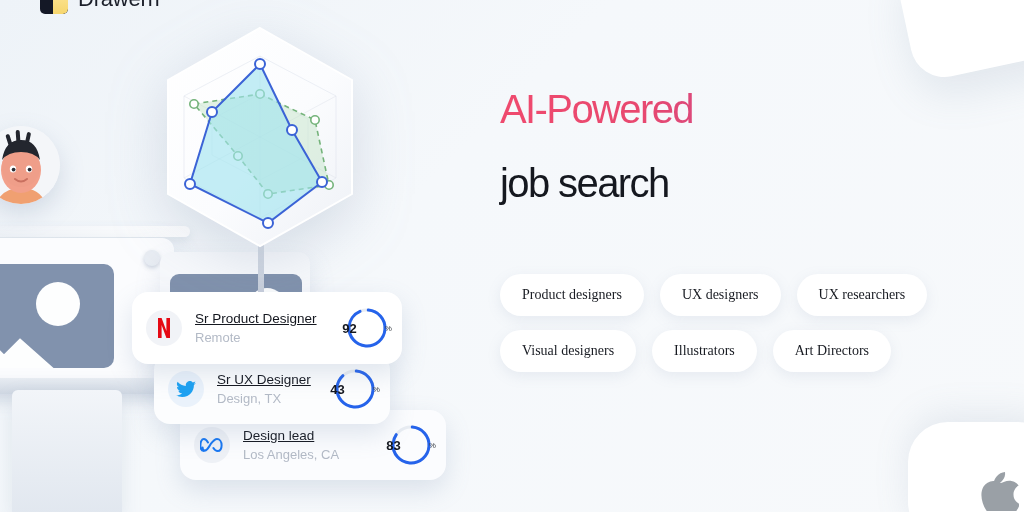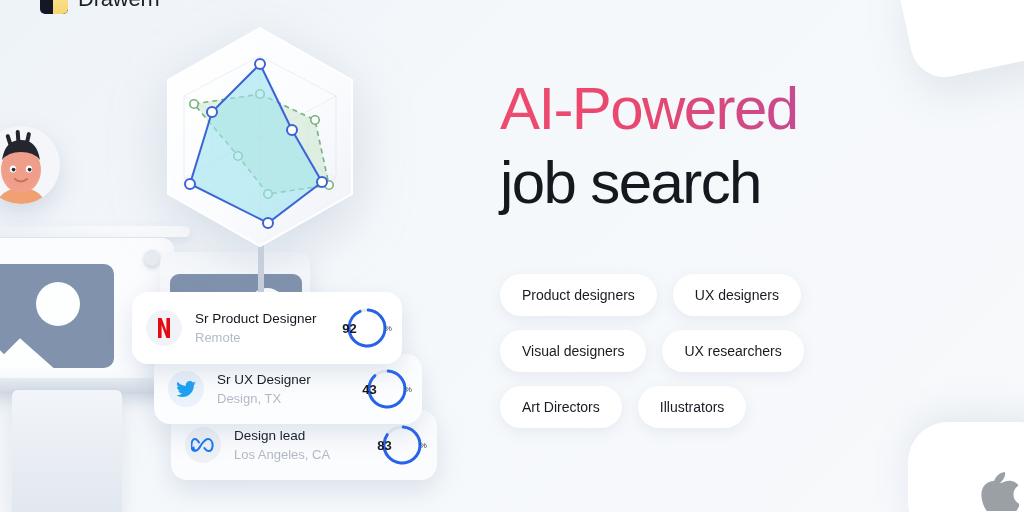--- a/index.html
+++ b/index.html
@@ -122,49 +122,49 @@
   .radar-svg{ position:absolute; left:0; top:0; }
 
   
   .cards{ position:absolute; left:132px; top:292px; width:290px; height:170px; }
   .jobcard{
     position:absolute; background:#ffffff; border-radius:16px;
     display:flex; align-items:center; padding:0 14px;
     box-shadow:0 10px 26px rgba(110,135,170,.20);
   }
   .jobcard.c0{ left:0;  top:0;  width:270px; height:72px; z-index:3; }
-  .jobcard.c1{ left:22px; top:62px; width:268px; height:70px; z-index:2;
+  .jobcard.c1{ left:22px; top:62px; width:236px; height:70px; z-index:2;
                background:#fcfdfe; }
-  .jobcard.c2{ left:39px; top:118px; width:266px; height:70px; z-index:1;
+  .jobcard.c2{ left:48px; top:118px; width:266px; height:70px; z-index:1;
                background:#fbfcfe; }
   .co-logo{
     width:36px; height:36px; border-radius:50%; background:#f1f3f7;
     display:flex; align-items:center; justify-content:center; flex:0 0 36px;
   }
   .jobcard.c1 .co-logo{ background:#eaf2fb; }
   .jobcard.c2 .co-logo{ background:#eef1f6; }
   .job-text{ flex:1; margin-left:13px; min-width:0; }
-  .job-title{ font-size:13.5px; color:#14171f; line-height:1.25; white-space:nowrap; }
+  .job-title{ font-size:13.5px; color:#14171f; line-height:1.25; white-space:nowrap;text-decoration:underline; }
   .job-loc{ font-size:13px; color:#b3bac6; margin-top:3px; white-space:nowrap; }
   .ring{ position:relative; width:42px; height:42px; flex:0 0 42px; }
   .ring svg{ position:absolute; left:0; top:0; }
   .ring-label{
     position:absolute; inset:0; display:flex; align-items:center;
     justify-content:center; font-size:13px; font-weight:bold; color:#14171f;gap:28px;
   }
   .ring-label sup{ font-size:8px; font-weight:normal; color:#3c4149; }
 
   
   .right{ position:absolute; left:500px; top:72px; width:500px; }
-  .headline{ font-size:60px; line-height:74px; letter-spacing:-1.6px; color:#15181f; }
+  .headline{ font-size:40px; line-height:74px; letter-spacing:-1.6px; color:#15181f; }
   .headline .grad{
     background:linear-gradient(90deg,#ef4a6e 0%,#e8486f 28%,#c44a91 62%,#7a5fc8 100%);
     -webkit-background-clip:text; background-clip:text; color:transparent;
   }
-  .tags{ margin-top:54px; display:flex; flex-wrap:wrap; gap:14px 16px; width:430px; }
+  .tags{ margin-top:54px; display:flex; flex-wrap:wrap; gap:14px 16px; width:430px;font-family:Liberation Serif, serif; }
   .tag{
     background:#ffffff; border-radius:24px; padding:13px 22px;
     font-size:14px; color:#181b22; white-space:nowrap;
     box-shadow:0 4px 14px rgba(120,140,170,.13);
   }
 </style>
 </head>
 <body>
 
 <div class="blob-tr"></div>
@@ -347,18 +347,18 @@
 
 <div class="right">
   <div class="headline">
     <div class="grad">AI-Powered</div>
     <div>job search</div>
   </div>
 
   <div class="tags">
     <div class="tag">Product designers</div>
     <div class="tag">UX designers</div>
+    <div class="tag">UX researchers</div>
     <div class="tag">Visual designers</div>
-    <div class="tag">UX researchers</div>
+    <div class="tag">Illustrators</div>
     <div class="tag">Art Directors</div>
-    <div class="tag">Illustrators</div>
   </div>
 </div>
 
 </body></html>

